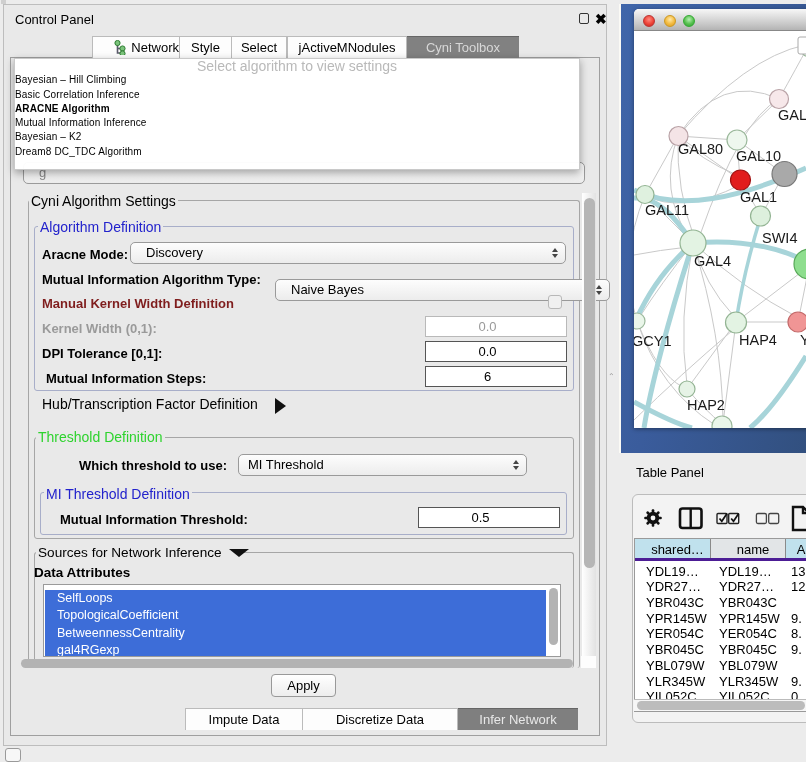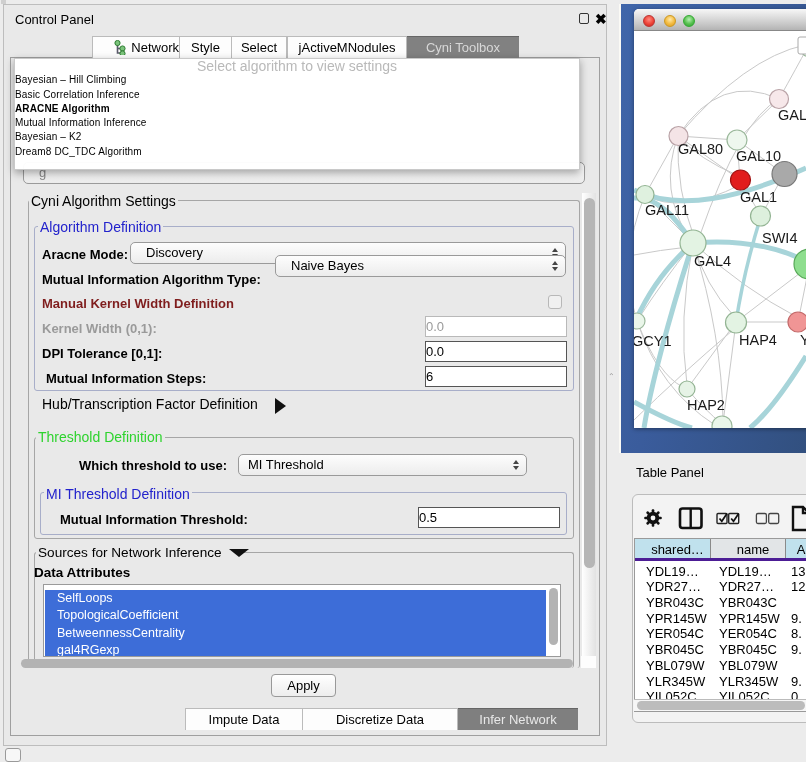--- a/index.html
+++ b/index.html
@@ -4,21 +4,21 @@
 * { margin:0; padding:0; box-sizing:border-box; }
 html,body { width:806px; height:762px; }
 body { position:relative; background:#ececec; font-family:"Liberation Sans",sans-serif; font-size:13px; color:#000; overflow:hidden; }
 .abs { position:absolute; }
 .b { font-weight:bold; }
 .combo { position:absolute; border:1px solid #9a9a9a; border-radius:5px; background:linear-gradient(#fdfdfd,#ececec); height:22px; line-height:20px; padding-left:15px; }
 .combo .arr { position:absolute; right:7px; top:0; height:100%; display:flex; flex-direction:column; justify-content:center; }
 .combo .arr span { display:block; width:0; height:0; border-left:3.5px solid transparent; border-right:3.5px solid transparent; }
 .combo .arr .up { border-bottom:4px solid #444; margin-bottom:2.5px; }
 .combo .arr .dn { border-top:4px solid #444; }
-.tf { position:absolute; background:#fff; border:1px solid #b9b9b9; height:21px; line-height:19px; text-align:left; padding-right:17px; }
+.tf { position:absolute; background:#fff; border:1px solid #b9b9b9; height:21px; line-height:19px; text-align:center; padding-right:17px; }
 .grouplabel { position:absolute; background:#e9e9e9; padding:0 2px; line-height:14px; font-size:14px; z-index:3; }
 .gbox { position:absolute; border:1px solid #a6a6a6; border-radius:3px; }
 </style></head>
 <body>
 
 <div class="abs" style="left:621px; top:4px; width:185px; height:449px; background:linear-gradient(105deg,#4066aa 0%,#3a5c9c 45%,#32507f 100%);"></div>
 <div class="abs" style="left:619px; top:4px; width:2px; height:449px; background:#fbfaf5;"></div>
 
 <div class="abs" style="left:634px; top:9px; width:180px; height:419px; border-radius:5px 0 0 0; background:#fff; box-shadow:0 1px 4px rgba(0,0,0,0.4);">
   <div class="abs" style="left:0; top:0; width:100%; height:22px; border-radius:5px 0 0 0; background:linear-gradient(#f7f7f7,#c9c9c9 70%,#b3b3b3); border-bottom:1px solid #888;"></div>
@@ -246,21 +246,21 @@
 <div class="gbox" style="left:33.5px; top:226px; width:540px; height:165px; border-color:#a8aec9;"></div>
 <div class="grouplabel" style="left:38px; top:220px; color:#2222cc;">Algorithm Definition</div>
 
 <div class="abs b" style="left:42px; top:247px;">Aracne Mode:</div>
 <div class="combo" style="left:130px; top:242px; width:436px;">Discovery<span class="arr">
       <span class="up"></span>
       <span class="dn"></span>
     </span></div>
 
 <div class="abs b" style="left:42px; top:272px;">Mutual Information Algorithm Type:</div>
-<div class="combo" style="left:275px; top:255px; width:291px;">Naive Bayes<span class="arr">
+<div class="combo" style="left:275px; top:279px; width:335px;">Naive Bayes<span class="arr">
       <span class="up"></span>
       <span class="dn"></span>
     </span></div>
 
 <div class="abs b" style="left:42px; top:296px; color:#7f1d1d;">Manual Kernel Width Definition</div>
 <div class="abs" style="left:548px; top:295px; width:14px; height:14px; background:#f0f0f0; border:1px solid #b8b8b8; border-radius:3px;"></div>
 
 <div class="abs b" style="left:42px; top:321px; color:#9a9a9a;">Kernel Width (0,1):</div>
 <div class="tf" style="left:425px; top:316px; width:142px; color:#9a9a9a;">0.0</div>
 

